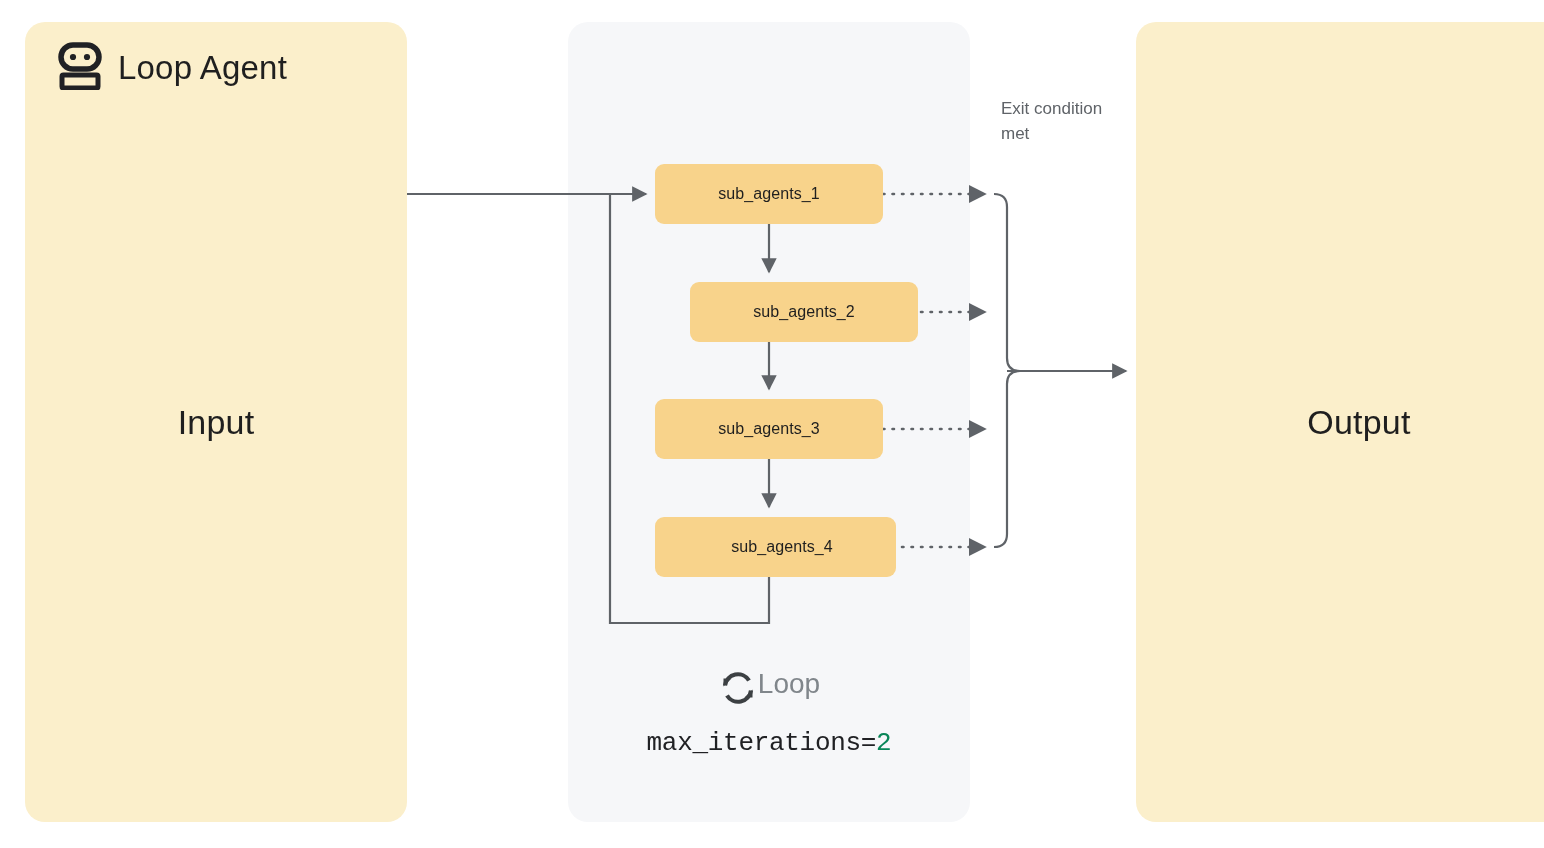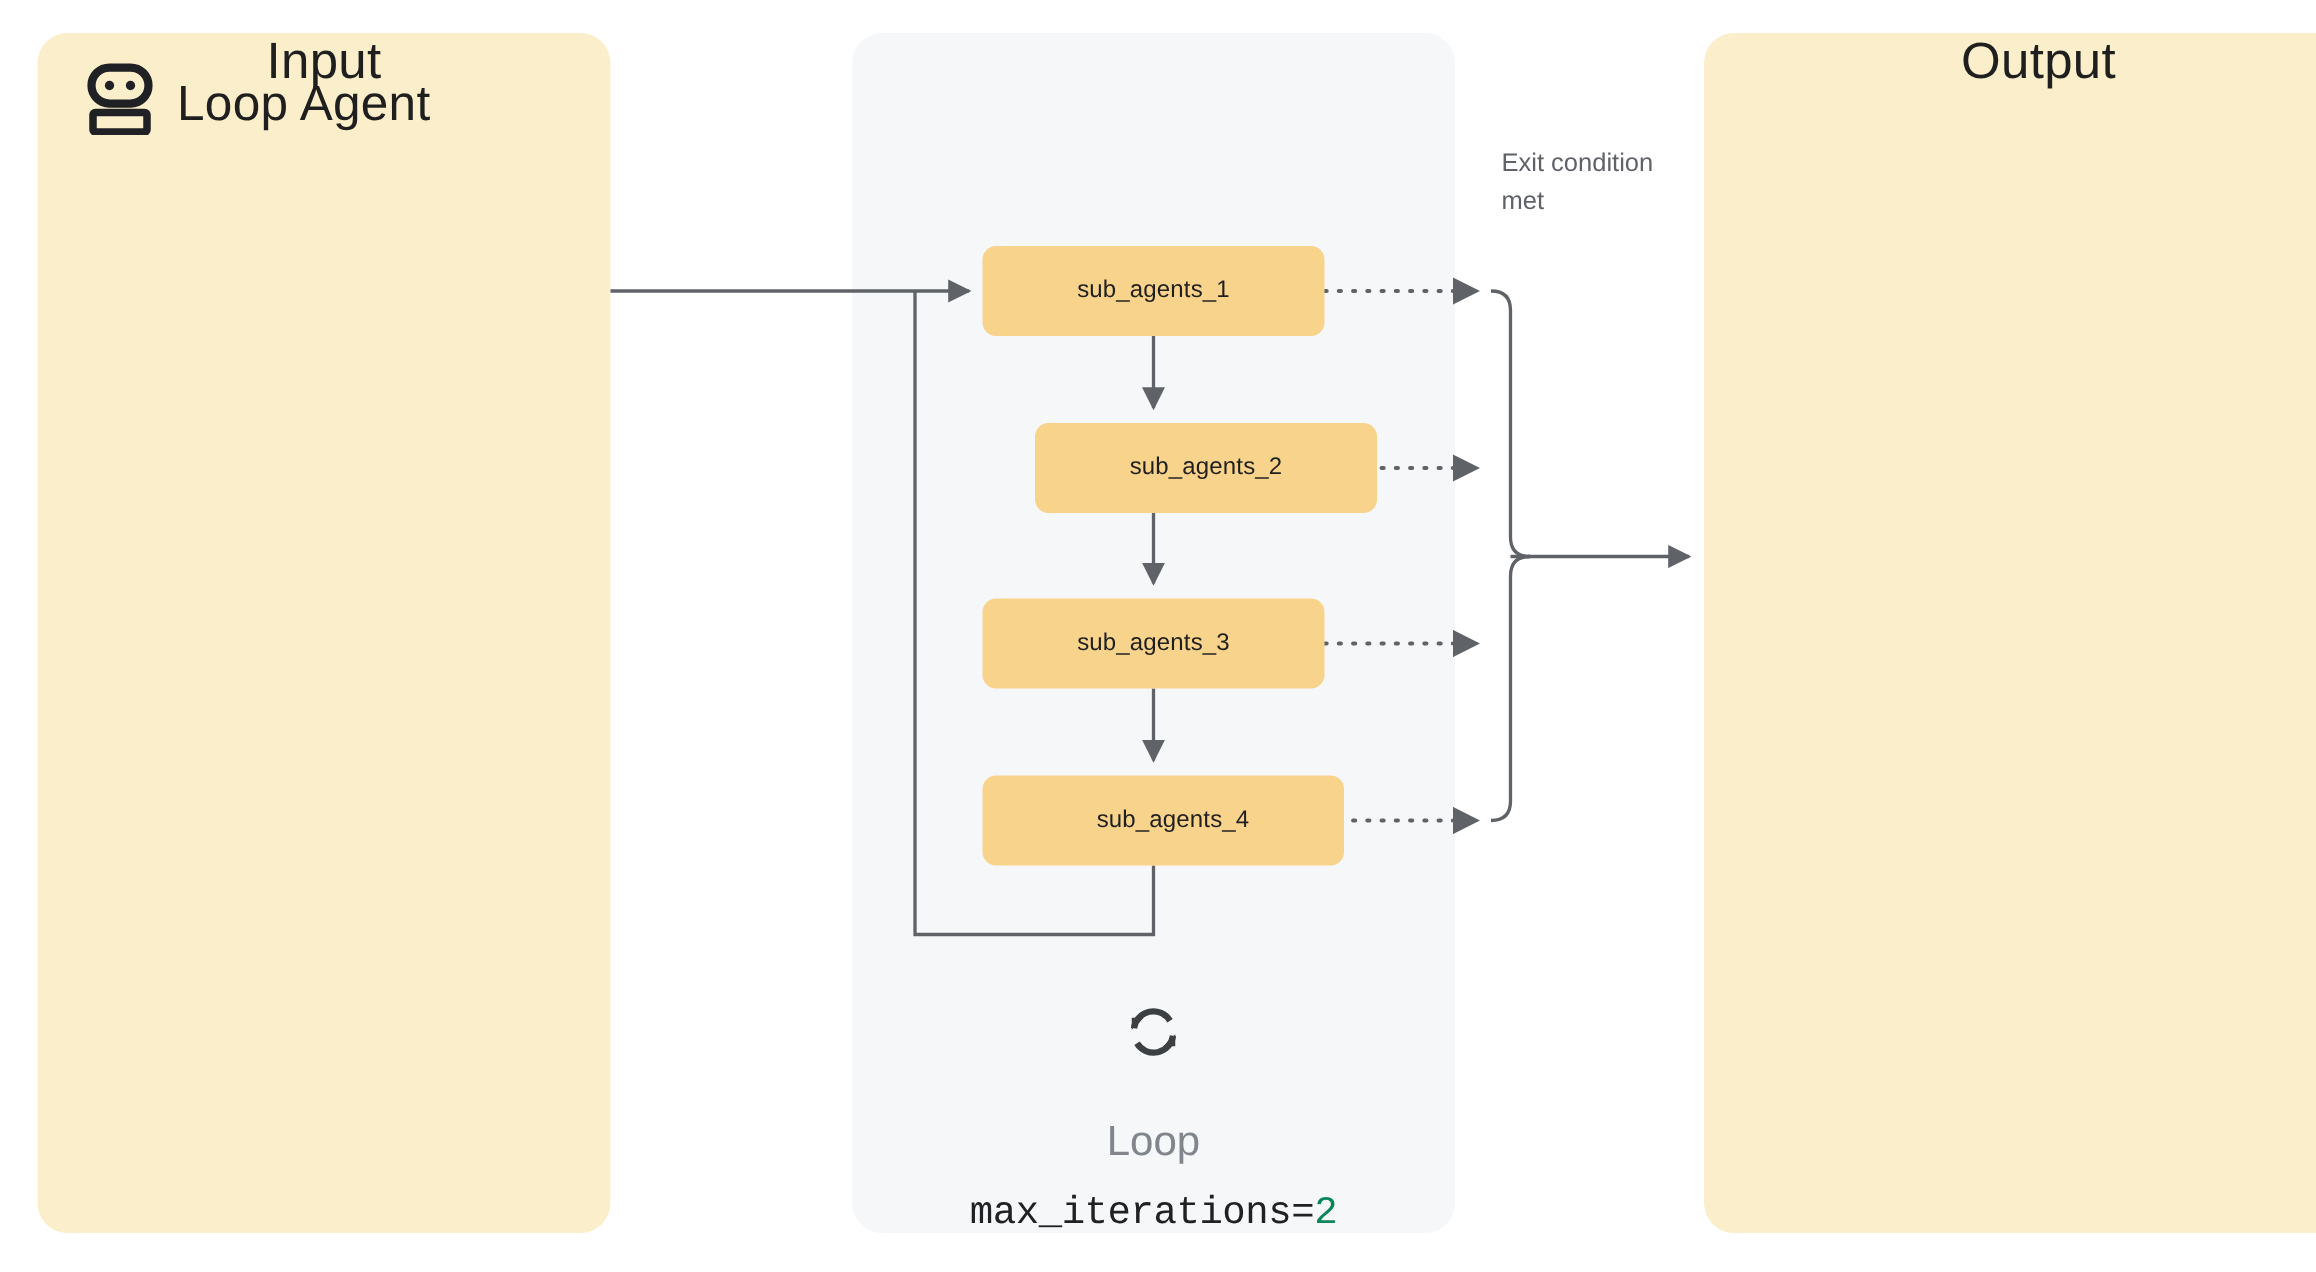--- a/index.html
+++ b/index.html
@@ -24,20 +24,21 @@
 
   
   .panel {
     position: absolute;
     border-radius: 20px;
     box-sizing: border-box;
   }
   .panel-io {
     background: #FBEFCB;
     display: flex;
+    align-items: center;
     justify-content: center;
   }
   .panel-io-label {
     font-size: 34px;
     font-weight: 500;
     color: #1f1f1f;
     letter-spacing: 0.2px;
   }
   #input-panel  { left: 25px;   top: 22px; width: 382px; height: 800px; }
   #output-panel { left: 1136px; top: 22px; width: 446px; height: 800px; }
@@ -101,24 +102,23 @@
   
   #loop-footer {
     position: absolute;
     left: 568px;
     top: 668px;
     width: 402px;
     text-align: center;
   }
   #loop-row {
     display: flex;
-    align-items: center;
+    align-items: flex-start;
     justify-content: center;
-    gap: 32px;
-    flex-direction: column;
+    gap: 0;
   }
   #loop-label {
     font-size: 28px;
     color: #80868b;
     font-weight: 400;
   }
   #loop-config {
     margin-top: 16px;
     font-family: "Liberation Mono", monospace;
     font-size: 26px;

